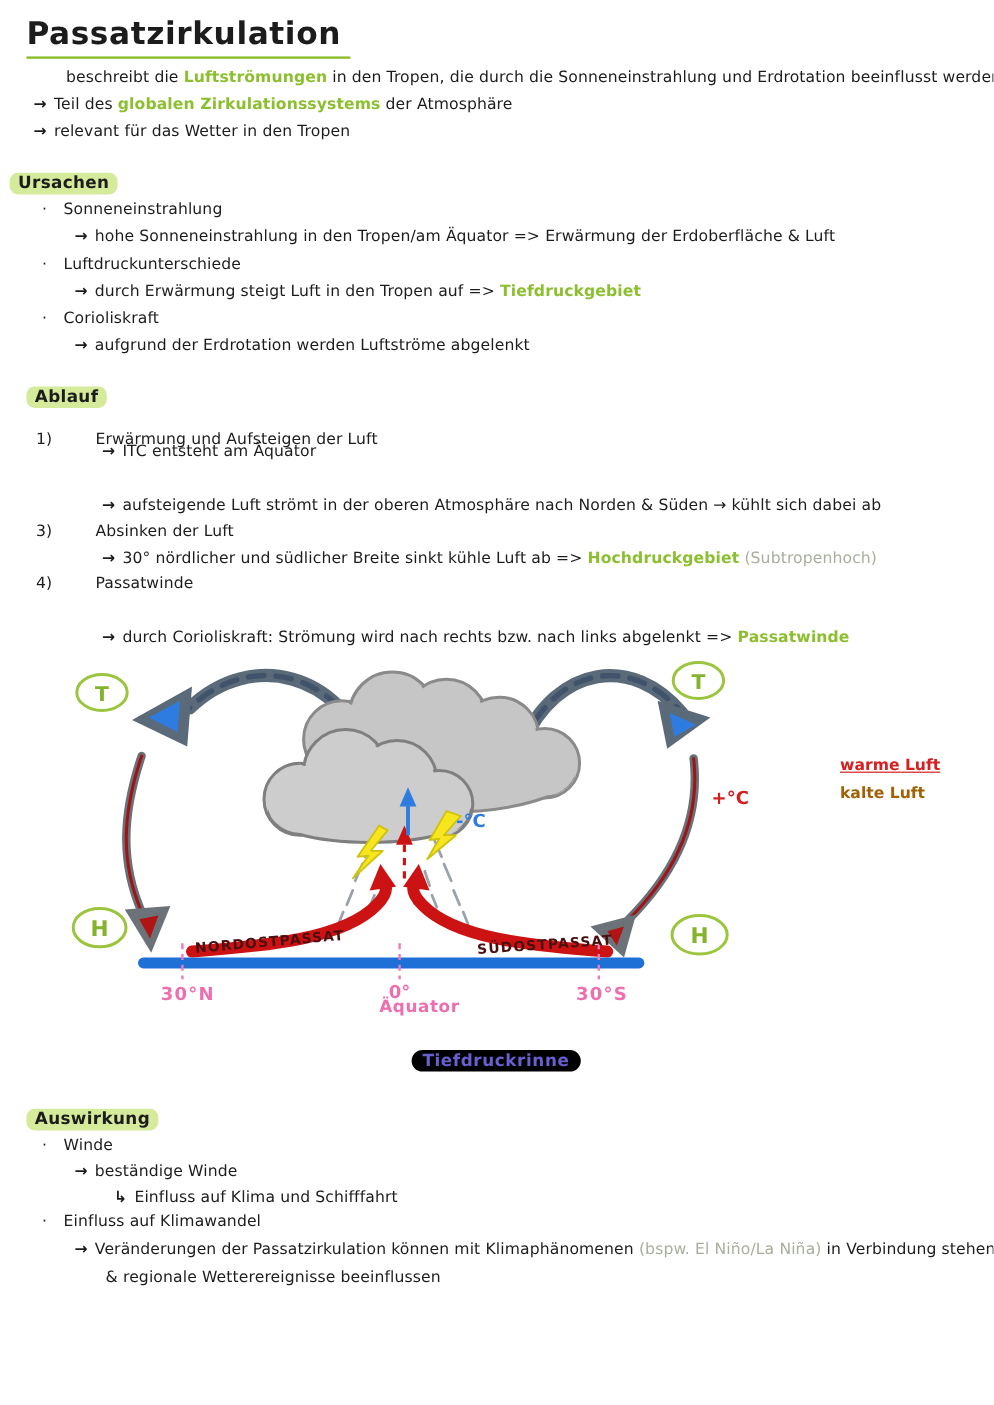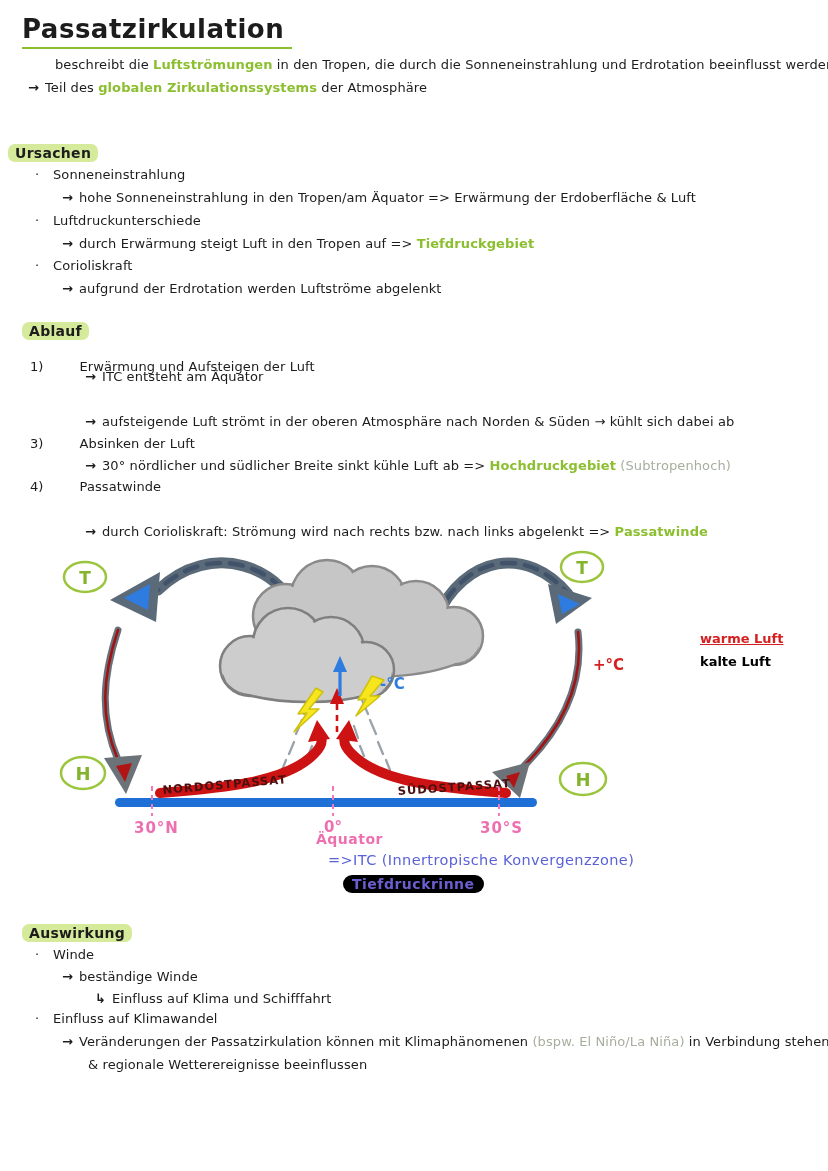--- a/index.html
+++ b/index.html
@@ -15,38 +15,39 @@
   .heading{
     position:absolute;font-size:14px;font-weight:bold;letter-spacing:.3px;
     background:#d5ea9b;border-radius:7px;padding:1px 7px;
   }
   .hl{color:#8cbf2f;font-weight:bold;text-align:right;}
   .note{color:#a8ae9e;}
   .numgap{display:inline-block;width:36px;}
   .bullet{display:inline-block;width:18px;}
   .arrowglyph{font-weight:bold;margin-right:6px;}
   .legend-warm{position:absolute;left:700px;top:631px;font-size:13px;color:#d42020;font-weight:bold;text-decoration:underline;}
-  .legend-cold{position:absolute;left:700px;top:654px;font-size:13px;color:#000000;font-weight:bold;}
+  .legend-cold{position:absolute;left:700px;top:654px;font-size:13px;color:#a16207;font-weight:bold;}
   .equator-label{position:absolute;left:316px;top:831px;font-size:14px;color:#ee6fb0;font-weight:bold;letter-spacing:.5px;}
   .itc-line{position:absolute;left:328px;top:852px;font-size:14.5px;color:#5a62d8;letter-spacing:.4px;}
   .trough{
     position:absolute;left:343px;top:875px;font-size:14px;color:#6a5fd0;font-weight:bold;letter-spacing:.5px;
     background:#000000;border-radius:9px;padding:1px 9px;
   }
   svg text{font-family:"DejaVu Sans",sans-serif;}
 </style>
 </head>
 <body>
 
 <div id="page">
 
   <div class="title">Passatzirkulation</div>
 
   <div class="line" style="left:55px;top:56px"><span>beschreibt die </span><span class="hl">Luftströmungen</span><span> in den Tropen, die durch die Sonneneinstrahlung und Erdrotation beeinflusst werden</span></div>
   <div class="line" style="left:28px;top:79px"><span class="arrowglyph">→</span><span>Teil des </span><span class="hl">globalen Zirkulationssystems</span><span> der Atmosphäre</span></div>
+  <div class="line" style="left:28px;top:101px"><span class="arrowglyph">→</span><span>relevant für das Wetter in den Tropen</span></div>
 
   <div class="heading" style="left:8px;top:144px">Ursachen</div>
   <div class="line" style="left:35px;top:166px"><span class="bullet">·</span><span>Sonneneinstrahlung</span></div>
   <div class="line" style="left:62px;top:189px"><span class="arrowglyph">→</span><span>hohe Sonneneinstrahlung in den Tropen/am Äquator =&gt; Erwärmung der Erdoberfläche &amp; Luft</span></div>
   <div class="line" style="left:35px;top:212px"><span class="bullet">·</span><span>Luftdruckunterschiede</span></div>
   <div class="line" style="left:62px;top:235px"><span class="arrowglyph">→</span><span>durch Erwärmung steigt Luft in den Tropen auf =&gt; </span><span class="hl">Tiefdruckgebiet</span></div>
   <div class="line" style="left:35px;top:257px"><span class="bullet">·</span><span>Corioliskraft</span></div>
   <div class="line" style="left:62px;top:280px"><span class="arrowglyph">→</span><span>aufgrund der Erdrotation werden Luftströme abgelenkt</span></div>
 
   <div class="heading" style="left:22px;top:322px">Ablauf</div>
@@ -187,21 +188,20 @@
     </g>
     <g>
       <ellipse cx="533" cy="231" rx="23" ry="16" fill="none" stroke="#9bc53d" stroke-width="2.5"></ellipse>
       <text x="533" y="238" font-size="18" fill="#84b42c" text-anchor="middle" font-weight="bold">H</text>
     </g>
   </svg>
 
   <div class="legend-warm">warme Luft</div>
   <div class="legend-cold">kalte Luft</div>
   <div class="equator-label">Äquator</div>
-  <div class="itc-line">=&gt;ITC (Innertropische Konvergenzzone)</div>
   <div class="trough">Tiefdruckrinne</div>
 
   <div class="heading" style="left:22px;top:924px">Auswirkung</div>
   <div class="line" style="left:35px;top:946px"><span class="bullet">·</span><span>Winde</span></div>
   <div class="line" style="left:62px;top:968px"><span class="arrowglyph">→</span><span>beständige Winde</span></div>
   <div class="line" style="left:95px;top:990px"><span class="arrowglyph">↳</span><span>Einfluss auf Klima und Schifffahrt</span></div>
   <div class="line" style="left:35px;top:1010px"><span class="bullet">·</span><span>Einfluss auf Klimawandel</span></div>
   <div class="line" style="left:62px;top:1033px"><span class="arrowglyph">→</span><span>Veränderungen der Passatzirkulation können mit Klimaphänomenen </span><span class="note">(bspw. El Niño/La Niña)</span><span> in Verbindung stehen</span></div>
   <div class="line" style="left:88px;top:1056px"><span>&amp; regionale Wetterereignisse beeinflussen</span></div>
 

